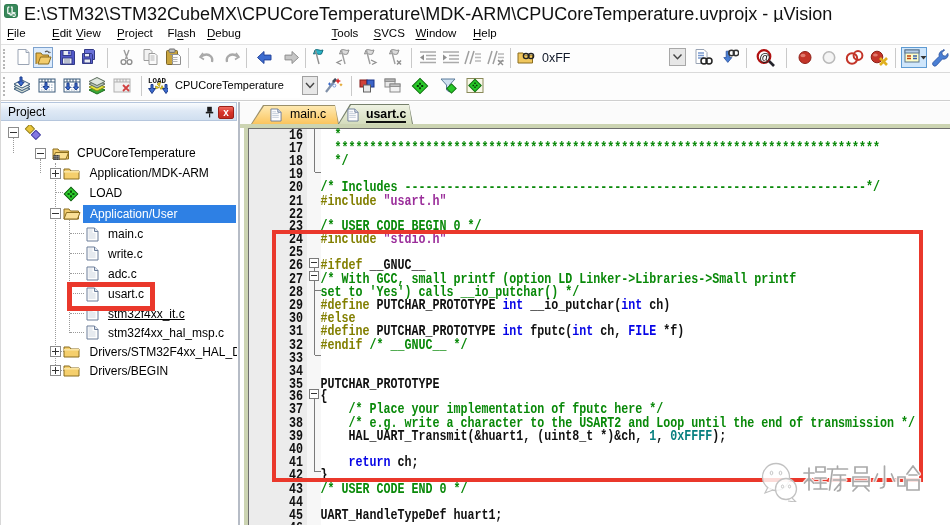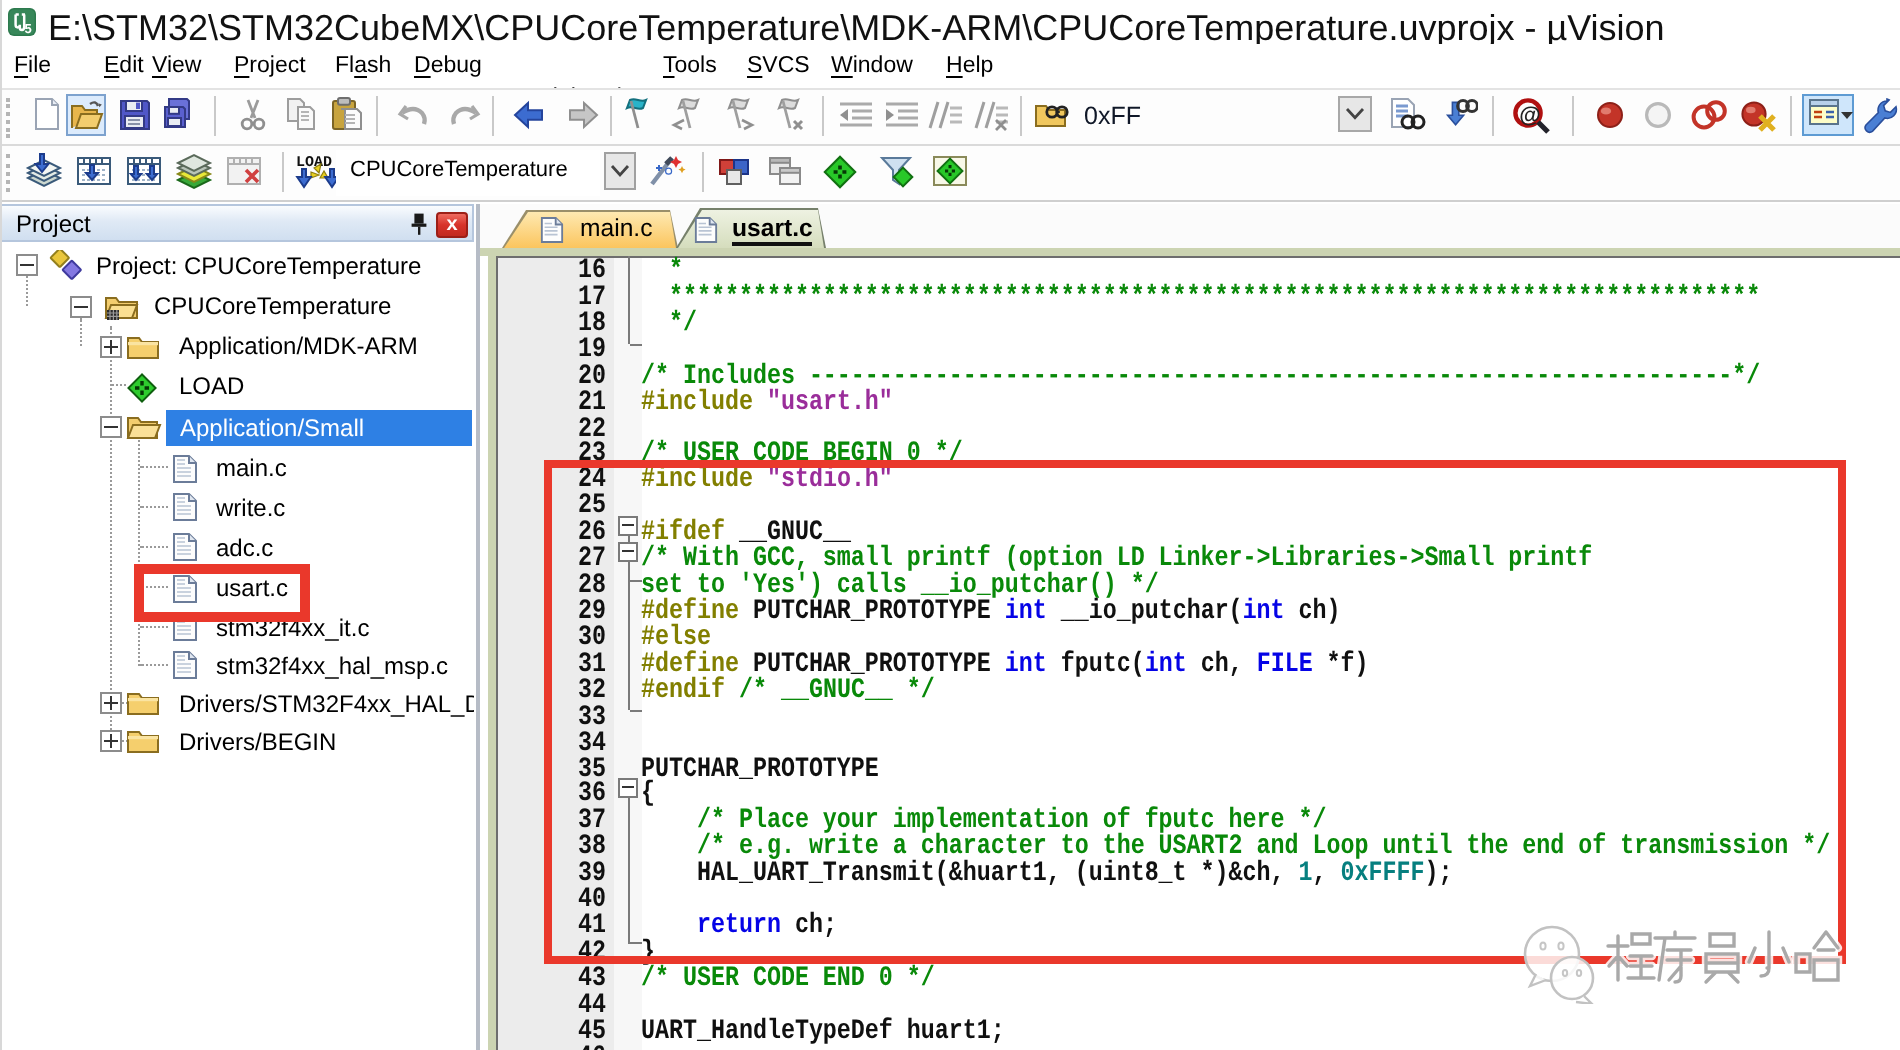--- a/index.html
+++ b/index.html
@@ -347,21 +347,20 @@
   <div class="abs" style="left:61px;top:230px;width:7px;height:1px;border-top:1px dotted #9a9a9a;"></div>
   <div class="abs" style="left:61px;top:249px;width:7px;height:1px;border-top:1px dotted #9a9a9a;"></div>
 </div>
 <div class="abs" style="left:0;top:121px;width:237px;height:404px;overflow:hidden;font-family:'Liberation Sans',sans-serif;">
 <div class="abs" style="left:8px;top:6.0px;width:11px;height:11px;background:#fff;border:1px solid #8c8c8c;box-sizing:border-box;"></div>
 <div class="abs" style="left:10px;top:11.0px;width:7px;height:1px;background:#333;"></div>
 <svg class="abs" style="left:24px;top:4.0px" width="18" height="15" viewBox="0 0 18 15">
       <rect x="2.6" y="0.6" width="6.6" height="6.6" rx="0.5" fill="#e9c63b" stroke="#937f1d" transform="rotate(45 5.9 3.9)"></rect>
       <rect x="8.6" y="6.6" width="6.6" height="6.6" rx="0.5" fill="#8478e2" stroke="#3f3a9e" transform="rotate(45 11.9 9.9)"></rect>
     </svg>
-<div class="abs" style="left:48px;top:3.5px;height:16px;line-height:16px;font-size:12px;color:#000;">Project: CPUCoreTemperature</div>
 <div class="abs" style="left:35px;top:26.5px;width:11px;height:11px;background:#fff;border:1px solid #8c8c8c;box-sizing:border-box;"></div>
 <div class="abs" style="left:37px;top:31.5px;width:7px;height:1px;background:#333;"></div>
 <svg class="abs" style="left:52px;top:24.5px" width="18" height="15" viewBox="0 0 18 15">
       <path d="M1 13 L1 3 h5 l1.5 2 h9 v8 z" fill="#f3cd6e" stroke="#8a6d1f"></path>
       <path d="M1 13 L3.5 6.5 h13 L14 13 z" fill="#fadf91" stroke="#8a6d1f"></path>
       <rect x="1.5" y="9" width="6" height="5" fill="#2a2a2a"></rect>
       <path d="M3 9 v5 M4.7 9 v5 M6.4 9 v5 M1.5 10.5 h6 M1.5 12.2 h6" stroke="#9a9a9a" stroke-width="0.6"></path>
     </svg>
 <div class="abs" style="left:77px;top:24px;height:16px;line-height:16px;font-size:12px;color:#000;">CPUCoreTemperature</div>
 <div class="abs" style="left:49.5px;top:46.5px;width:11px;height:11px;background:#fff;border:1px solid #8c8c8c;box-sizing:border-box;"></div>
@@ -377,21 +376,21 @@
       <path d="M8 4.5 v2.2 M8 9.3 v2.2 M4.5 8 h2.2 M9.3 8 h2.2" stroke="#053805" stroke-width="1.7"></path>
     </svg>
 <div class="abs" style="left:89.5px;top:64px;height:16px;line-height:16px;font-size:12px;color:#000;">LOAD</div>
 <div class="abs" style="left:83px;top:83.5px;width:153px;height:18px;background:#2e80e4;"></div>
 <div class="abs" style="left:49.5px;top:87.0px;width:11px;height:11px;background:#fff;border:1px solid #8c8c8c;box-sizing:border-box;"></div>
 <div class="abs" style="left:51.5px;top:92.0px;width:7px;height:1px;background:#333;"></div>
 <svg class="abs" style="left:63px;top:85.0px" width="18" height="15" viewBox="0 0 18 15">
       <path d="M1 13 L1 3 h5 l1.5 2 h8 v8 z" fill="#f3cd6e" stroke="#8a6d1f"></path>
       <path d="M1 13 L3.5 6.5 h13.5 L14.5 13 z" fill="#fae097" stroke="#8a6d1f"></path>
     </svg>
-<div class="abs" style="left:90px;top:84.5px;height:16px;line-height:16px;font-size:12px;color:#fff;">Application/Small</div>
+<div class="abs" style="left:90px;top:84.5px;height:16px;line-height:16px;font-size:12px;color:#fff;">Application/User</div>
 <svg class="abs" style="left:86px;top:105.5px" width="13" height="15" viewBox="0 0 13 15">
       <path d="M1 1 h7.5 L12 4.5 V14 H1 z" fill="#fdfdfd" stroke="#6b7c99"></path>
       <path d="M8.5 1 V4.5 H12" fill="#dfe6f0" stroke="#6b7c99"></path>
       <path d="M2.5 3 h4 M2.5 5 h4 M2.5 7 h7 M2.5 9 h7 M2.5 11 h7" stroke="#c9d2de" stroke-width="0.9"></path>
     </svg>
 <div class="abs" style="left:108px;top:105px;height:16px;line-height:16px;font-size:12px;color:#000;">main.c</div>
 <svg class="abs" style="left:86px;top:125.0px" width="13" height="15" viewBox="0 0 13 15">
       <path d="M1 1 h7.5 L12 4.5 V14 H1 z" fill="#fdfdfd" stroke="#6b7c99"></path>
       <path d="M8.5 1 V4.5 H12" fill="#dfe6f0" stroke="#6b7c99"></path>
       <path d="M2.5 3 h4 M2.5 5 h4 M2.5 7 h7 M2.5 9 h7 M2.5 11 h7" stroke="#c9d2de" stroke-width="0.9"></path>
@@ -407,21 +406,21 @@
       <path d="M1 1 h7.5 L12 4.5 V14 H1 z" fill="#fdfdfd" stroke="#6b7c99"></path>
       <path d="M8.5 1 V4.5 H12" fill="#dfe6f0" stroke="#6b7c99"></path>
       <path d="M2.5 3 h4 M2.5 5 h4 M2.5 7 h7 M2.5 9 h7 M2.5 11 h7" stroke="#c9d2de" stroke-width="0.9"></path>
     </svg>
 <div class="abs" style="left:108px;top:165px;height:16px;line-height:16px;font-size:12px;color:#000;">usart.c</div>
 <svg class="abs" style="left:86px;top:185.0px" width="13" height="15" viewBox="0 0 13 15">
       <path d="M1 1 h7.5 L12 4.5 V14 H1 z" fill="#fdfdfd" stroke="#6b7c99"></path>
       <path d="M8.5 1 V4.5 H12" fill="#dfe6f0" stroke="#6b7c99"></path>
       <path d="M2.5 3 h4 M2.5 5 h4 M2.5 7 h7 M2.5 9 h7 M2.5 11 h7" stroke="#c9d2de" stroke-width="0.9"></path>
     </svg>
-<div class="abs" style="left:108px;top:184.5px;height:16px;line-height:16px;font-size:12px;color:#000;">stm32f4xx_it.c</div>
+<div class="abs" style="left:108px;top:184.5px;height:16px;line-height:16px;font-size:12px;color:#000;text-decoration:underline;">stm32f4xx_it.c</div>
 <svg class="abs" style="left:86px;top:204.0px" width="13" height="15" viewBox="0 0 13 15">
       <path d="M1 1 h7.5 L12 4.5 V14 H1 z" fill="#fdfdfd" stroke="#6b7c99"></path>
       <path d="M8.5 1 V4.5 H12" fill="#dfe6f0" stroke="#6b7c99"></path>
       <path d="M2.5 3 h4 M2.5 5 h4 M2.5 7 h7 M2.5 9 h7 M2.5 11 h7" stroke="#c9d2de" stroke-width="0.9"></path>
     </svg>
 <div class="abs" style="left:108px;top:203.5px;height:16px;line-height:16px;font-size:12px;color:#000;">stm32f4xx_hal_msp.c</div>
 <div class="abs" style="left:49.5px;top:225.0px;width:11px;height:11px;background:#fff;border:1px solid #8c8c8c;box-sizing:border-box;"></div>
 <div class="abs" style="left:51.5px;top:230.0px;width:7px;height:1px;background:#333;"></div>
 <div class="abs" style="left:54.5px;top:227.0px;width:1px;height:7px;background:#333;"></div>
 <svg class="abs" style="left:63px;top:223.0px" width="17" height="15" viewBox="0 0 17 15">

